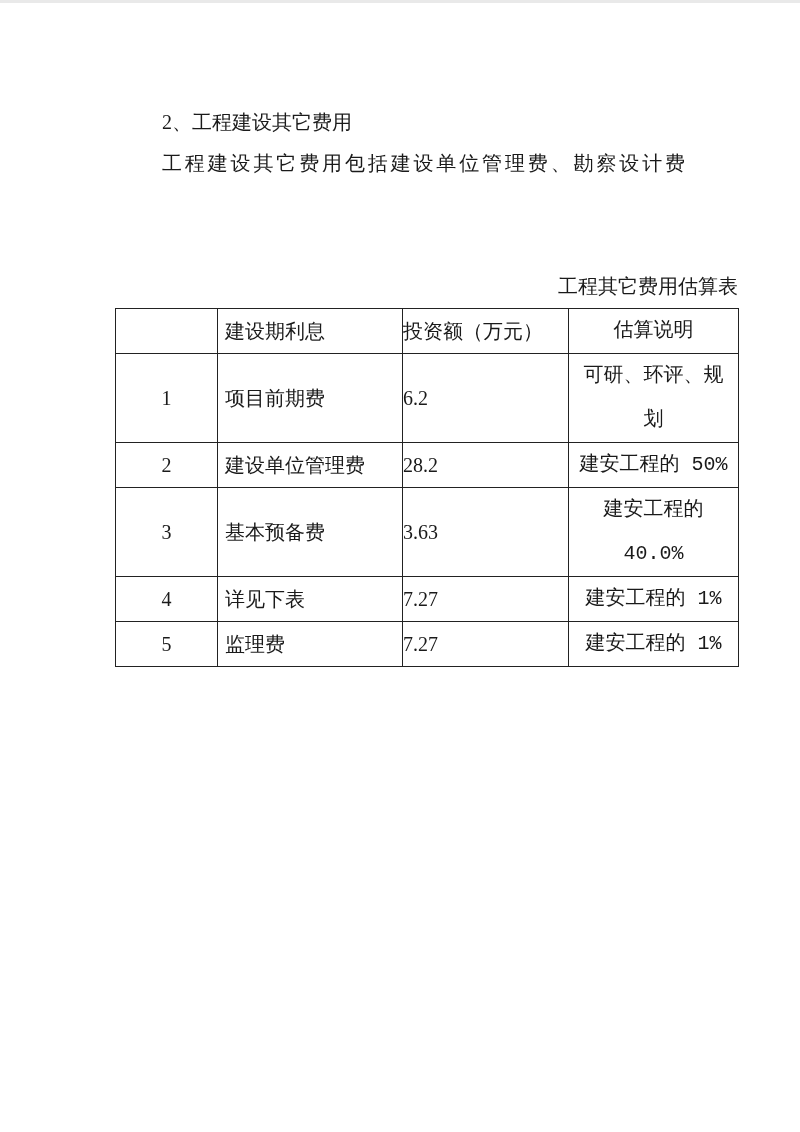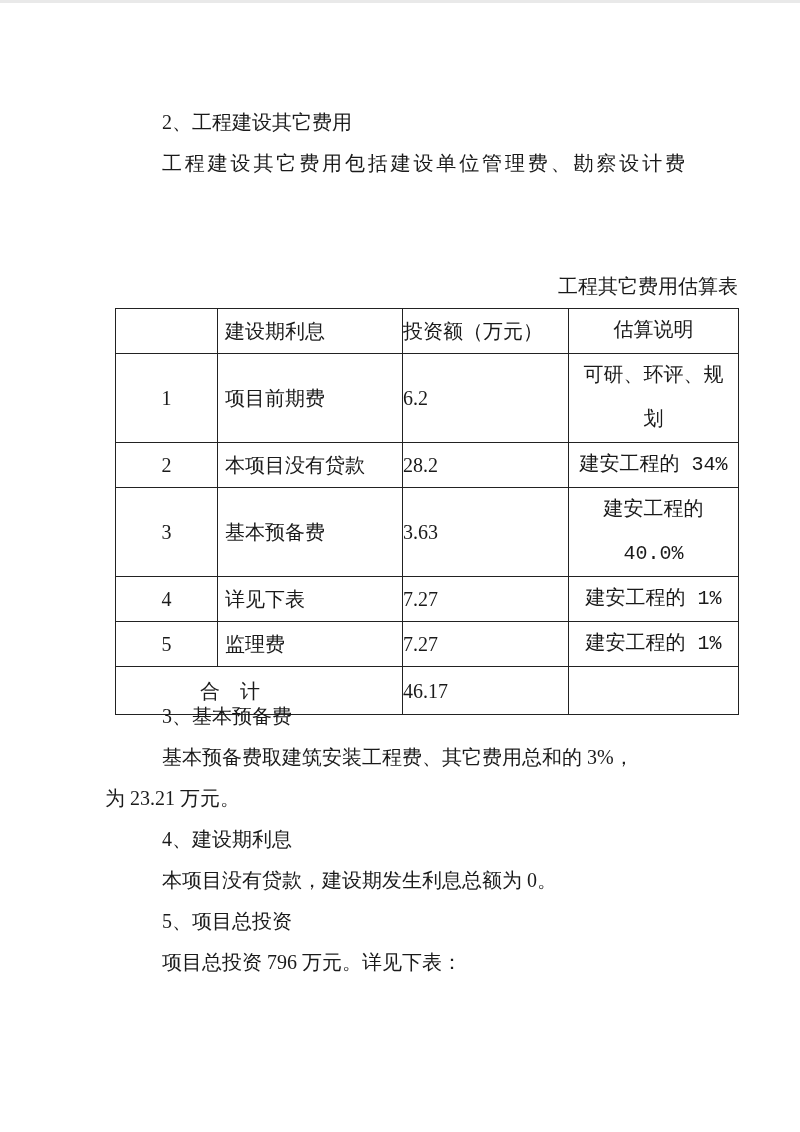--- a/index.html
+++ b/index.html
@@ -84,54 +84,40 @@
       </tr>
       <tr class="row-1">
         <td class="cell-no">1</td>
         <td class="cell-name">项目前期费</td>
         <td class="cell-amount">6.2</td>
         <td class="cell-note">可研、环评、规
 划</td>
       </tr>
       <tr class="row-2">
         <td class="cell-no">2</td>
-        <td class="cell-name">本项目没有贷款</td>
+        <td class="cell-name">建设单位管理费</td>
         <td class="cell-amount">28.2</td>
-        <td class="cell-note">建安工程的 34%</td>
+        <td class="cell-note">建安工程的 50%</td>
       </tr>
       <tr class="row-3">
         <td class="cell-no">3</td>
         <td class="cell-name">基本预备费</td>
         <td class="cell-amount">3.63</td>
         <td class="cell-note">建安工程的
 40.0%</td>
       </tr>
       <tr class="row-4">
         <td class="cell-no">4</td>
         <td class="cell-name">详见下表</td>
         <td class="cell-amount">7.27</td>
         <td class="cell-note">建安工程的 1%</td>
       </tr>
       <tr class="row-5">
         <td class="cell-no">5</td>
         <td class="cell-name">监理费</td>
         <td class="cell-amount">7.27</td>
         <td class="cell-note">建安工程的 1%</td>
       </tr>
-      <tr class="row-total">
-        <td class="total-label" colspan="2">合　计</td>
-        <td class="cell-amount">46.17</td>
-        <td class="cell-note"></td>
-      </tr>
     </tbody>
   </table>
 
-  <div class="block bottom-block">
-    <div class="line indent">3、基本预备费</div>
-    <div class="line indent">基本预备费取建筑安装工程费、其它费用总和的 3%，</div>
-    <div class="line">为 23.21 万元。</div>
-    <div class="line indent">4、建设期利息</div>
-    <div class="line indent">本项目没有贷款，建设期发生利息总额为 0。</div>
-    <div class="line indent">5、项目总投资</div>
-    <div class="line indent">项目总投资 796 万元。详见下表：</div>
-  </div>
 
 </div>
 
 </body></html>

